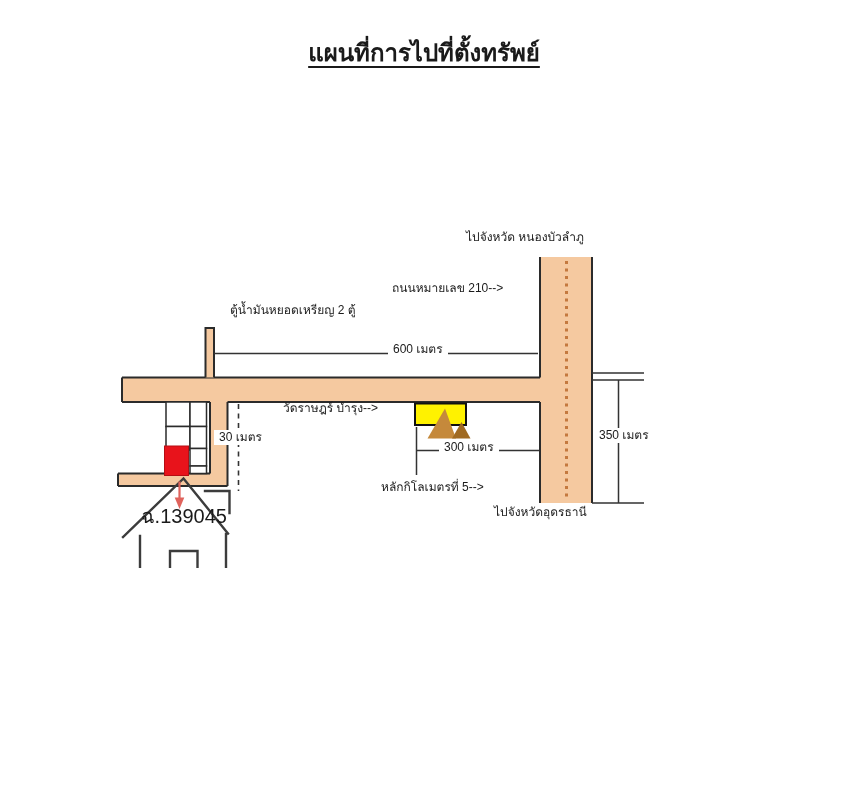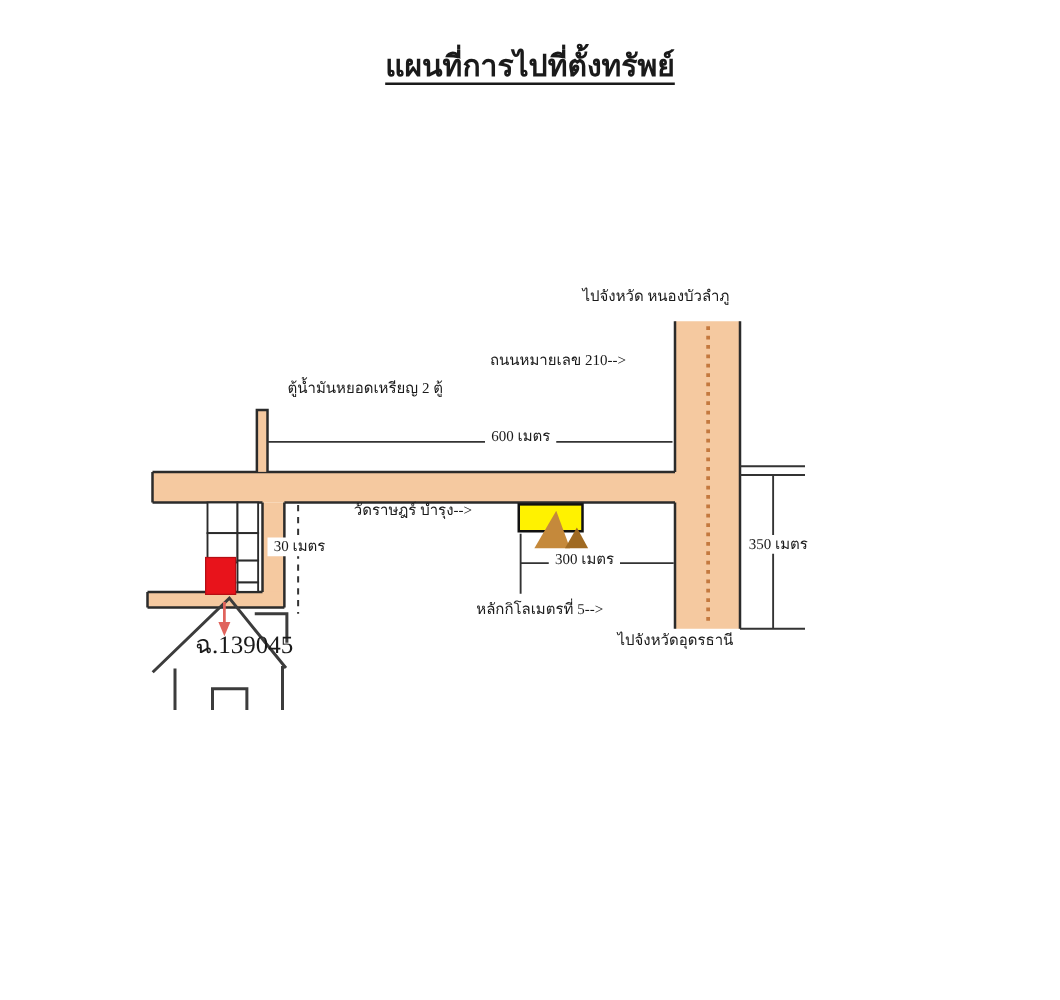--- a/index.html
+++ b/index.html
@@ -1,19 +1,19 @@
 <!DOCTYPE html>
 <html style="--background: #FFFFFF; --road-fill: #F5C9A0; --road-border: #2B2B2B; --center-dash: #C4793F; --plot-border: #2B2B2B; --temple-yellow: #FFF200; --temple-border: #111111; --chedi-light: #C5893B; --chedi-dark: #A06A22; --property-red: #E8131B; --property-border: #B50E14; --arrow-red: #E0635C; --house-line: #3C3C3C; --measure-line: #333333; --text: #1A1A1A;"><head>
 <meta charset="utf-8">
 <style>
   html,body { margin:0; padding:0; background:#fff; }
   .page {
     position:relative; width:848px; height:568px; overflow:hidden;
     background:var(--background,#fff);
-    font-family:Liberation Serif, serif;
+    font-family:Liberation Sans, sans-serif;
     color:var(--text,#1a1a1a);
   }
   .map-title {
     position:absolute; left:0; right:0; top:33px;
     text-align:center; font-size:24px; font-weight:bold;
     text-decoration:underline; text-underline-offset:5px;
     text-decoration-thickness:2px;
   }
   svg.map-canvas { position:absolute; left:0; top:0; }
   .road-fill   { fill:var(--road-fill,#F5C9A0); }
@@ -122,16 +122,16 @@
   <div class="lbl on-line" style="left:214px; top:430px;">30 เมตร</div>
 
   <div class="lbl on-line" style="left:439px; top:440px;">300 เมตร</div>
 
   <div class="lbl on-line" style="left:594px; top:428px;">350 เมตร</div>
 
   <div class="lbl" style="left:381px; top:480px;text-align:right;">หลักกิโลเมตรที่ 5--&gt;</div>
 
   <div class="lbl" style="left:494px; top:505px;">ไปจังหวัดอุดรธานี</div>
 
-  <div class="lbl deed" style="left:156px; top:504px;">ฉ.139045</div>
+  <div class="lbl deed" style="left:141px; top:504px;">ฉ.139045</div>
 
 
 </div>
 
 </body></html>

